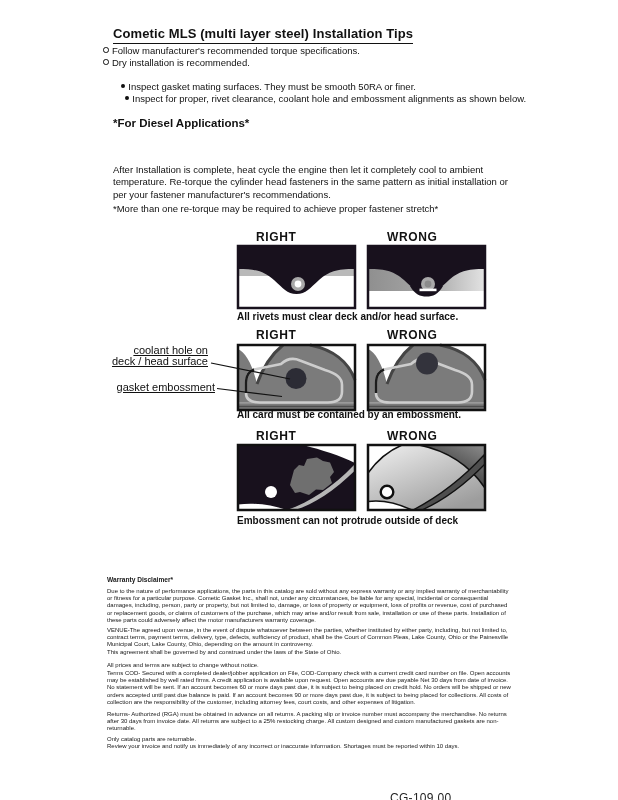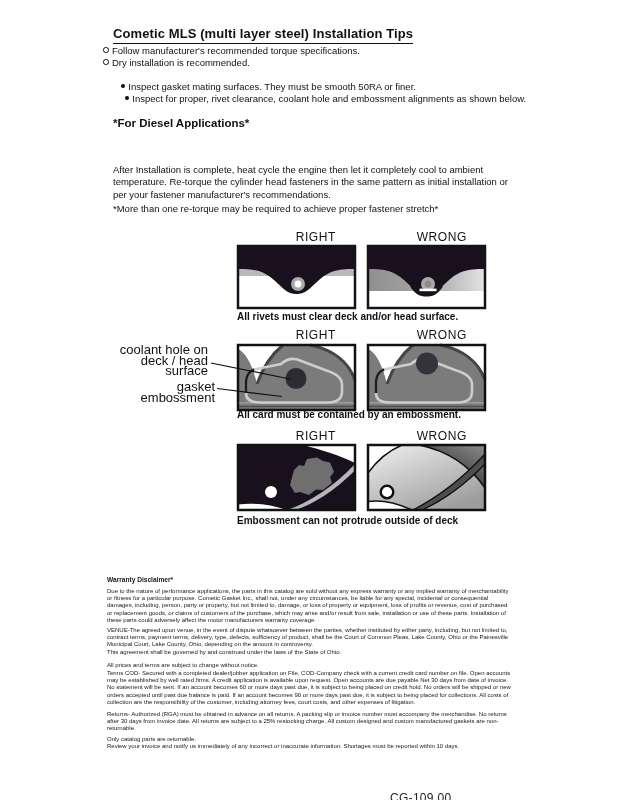--- a/index.html
+++ b/index.html
@@ -8,23 +8,23 @@
   .abs{position:absolute;}
   .title{font-size:13px;font-weight:700;letter-spacing:0.1px;
          border-bottom:1.5px solid #111;padding-bottom:1.5px;}
   .body-line{font-size:9.5px;line-height:11.5px;white-space:nowrap;}
   .b-circle{display:inline-block;width:3.5px;height:3.5px;border:1px solid #111;border-radius:50%;
             margin-right:3.5px;vertical-align:1.5px;}
   .b-dot{display:inline-block;width:3.8px;height:3.8px;background:#111;border-radius:50%;
          margin-right:3.5px;vertical-align:1.5px;}
   .h2{font-size:11.5px;font-weight:700;}
   .para{font-size:9.5px;line-height:12.4px;width:402px;}
-  .rw-label{font-size:12px;font-weight:400;letter-spacing:0.6px;width:80px;text-align:right;}
+  .rw-label{font-size:12px;font-weight:700;letter-spacing:0.6px;width:80px;text-align:left;}
   .caption{font-size:10px;font-weight:700;line-height:11px;}
-  .side-label{font-size:13px;line-height:10.5px;text-align:right;}
+  .side-label{font-size:11px;line-height:10.5px;text-align:right;text-decoration:underline;}
   .panel{position:absolute;width:119px;}
   .panel svg{display:block;width:119px;}
   .disc{font-size:6px;line-height:7.2px;width:407px;color:#181818;text-align:left;}
   .disc-h{font-size:6.6px;font-weight:700;}
   .pagenum{font-size:12px;letter-spacing:0.3px;color:#222;}
   svg{overflow:visible;}
 </style>
 </head>
 <body>
 

